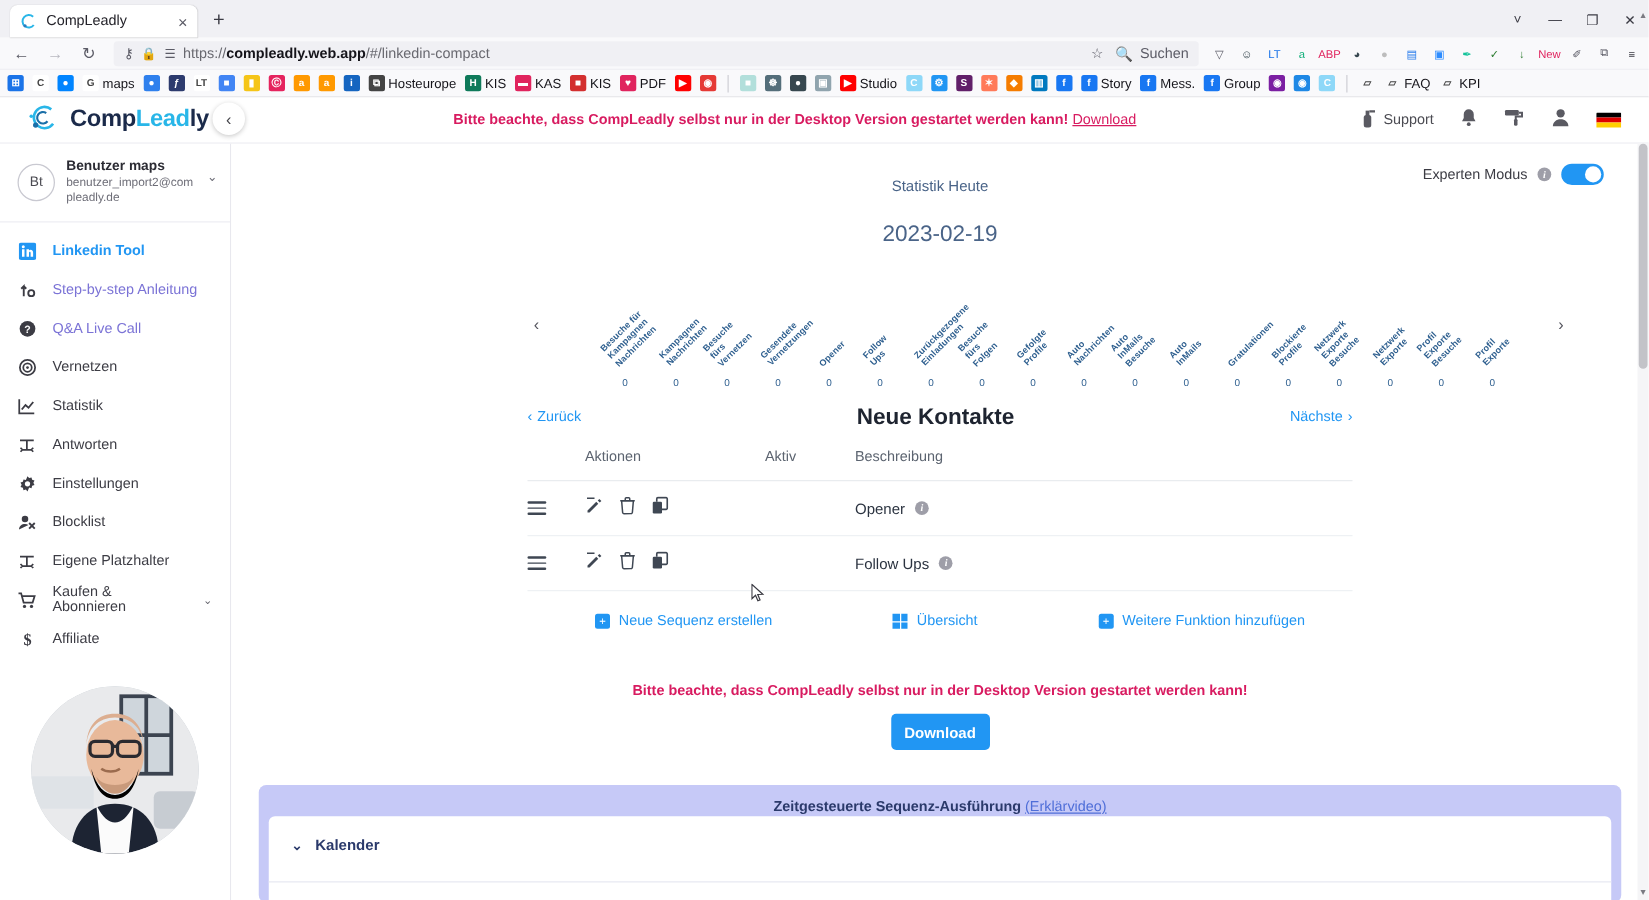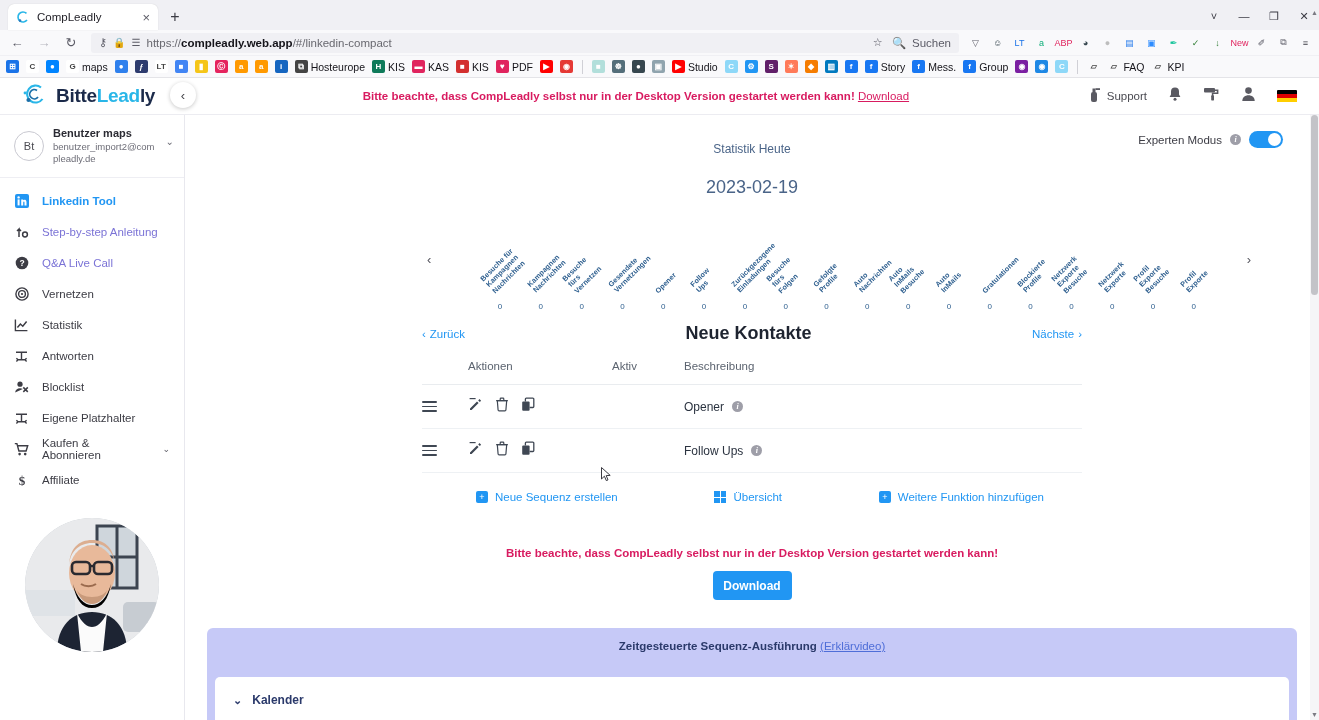--- a/index.html
+++ b/index.html
@@ -235,21 +235,21 @@
     display: block; margin: 12px auto 0; width: 79px; height: 29px; background: #2196f3;
     color: #fff; border: 0; border-radius: 4px; font-size: 12px; font-weight: 700;
     font-family: "Liberation Sans", sans-serif;
   }
 
   
   .timed-panel {
     margin: 28px 22px 0 22px; background: #c6c9f7; border-radius: 6px;
     padding: 12px 8px 0 8px;
   }
-  .timed-title { text-align: center; font-size: 11.5px; font-weight: 700; color: #2b3a6b; padding-bottom: 25px; }
+  .timed-title { text-align: center; font-size: 11.5px; font-weight: 700; color: #2b3a6b; padding-bottom: 1px; }
   .timed-title a { color: #4f6ed8; font-weight: 400; }
   .timed-inner { background: #fff; border-radius: 5px 5px 0 0; padding: 16px 18px; }
   .kal-head { display: flex; align-items: center; gap: 10px; font-size: 12px; font-weight: 700; color: #2b3a6b; }
   .kal-caret { font-size: 11px; color: #2b3a6b; }
   .kal-sep { height: 1px; background: #e8e9f2; margin: 22px -18px 0; }
 
   
   .scrollbar {
     position: absolute; right: 0; top: 115px; width: 9px; bottom: 0; background: #f5f5f7;
   }
@@ -471,21 +471,21 @@
   <div class="app-header">
     <div class="logo-wrap">
       <span>
         <svg width="26" height="24" viewBox="0 0 26 24">
           <path d="M19 5.5A8.5 8.5 0 1 0 20.5 17" fill="none" stroke="#29b6e8" stroke-width="2.1"></path>
           <path d="M15 8.5A4.6 4.6 0 1 0 16 15" fill="none" stroke="#1b6fa8" stroke-width="1.7"></path>
           <circle cx="6.5" cy="18" r="2.1" fill="#1b6fa8"></circle>
           <circle cx="3" cy="11" r="1.4" fill="#29b6e8"></circle>
         </svg>
       </span>
-      <span class="logo-text"><span class="c1">Bitte</span><span class="c2">Lead</span><span class="c1">ly</span></span>
+      <span class="logo-text"><span class="c1">Comp</span><span class="c2">Lead</span><span class="c1">ly</span></span>
     </div>
     <div class="collapse-btn">‹</div>
     <div class="header-notice">
       <span>Bitte beachte, dass CompLeadly selbst nur in der Desktop Version gestartet werden kann!</span>
       <a href="#">Download</a>
     </div>
     <div class="header-right">
       <div class="hr-item">
         <span>
           <svg width="14" height="16" viewBox="0 0 14 16">
@@ -583,20 +583,29 @@
             </span>
             <span class="nav-label">Statistik</span>
           </div>
           <div class="nav-item">
             <span class="nav-ico">
               <svg width="15" height="14" viewBox="0 0 15 14">
                 <path d="M2 3.2h11M7.5 3.2v7.6M4 10.8h7M4 10.8l-1.6-1.6M4 10.8l-1.6 1.6M11 10.8l1.6-1.6M11 10.8l1.6 1.6" fill="none" stroke="currentColor" stroke-width="1.4"></path>
               </svg>
             </span>
             <span class="nav-label">Antworten</span>
+          </div>
+          <div class="nav-item">
+            <span class="nav-ico">
+              <svg width="14" height="14" viewBox="0 0 14 14">
+                <path d="M7 .9l1.3 1.5 1.9-.5.5 1.9 1.9.6-.9 1.8.9 1.8-1.9.6-.5 1.9-1.9-.5L7 13.1 5.7 11.6l-1.9.5-.5-1.9-1.9-.6.9-1.8-.9-1.8 1.9-.6.5-1.9 1.9.5z" fill="currentColor"></path>
+                <circle cx="7" cy="7" r="2.1" fill="#fff"></circle>
+              </svg>
+            </span>
+            <span class="nav-label">Einstellungen</span>
           </div>
           <div class="nav-item">
             <span class="nav-ico">
               <svg width="15" height="14" viewBox="0 0 15 14">
                 <circle cx="6" cy="4.2" r="2.6" fill="currentColor"></circle>
                 <path d="M1.2 12.6c0-2.8 2.2-4.4 4.8-4.4 1 0 2 .2 2.8.7" fill="currentColor"></path>
                 <path d="M9.3 7.4l4.5 4.5M13.8 7.4l-4.5 4.5" stroke="currentColor" stroke-width="1.5" fill="none"></path>
               </svg>
             </span>
             <span class="nav-label">Blocklist</span>

